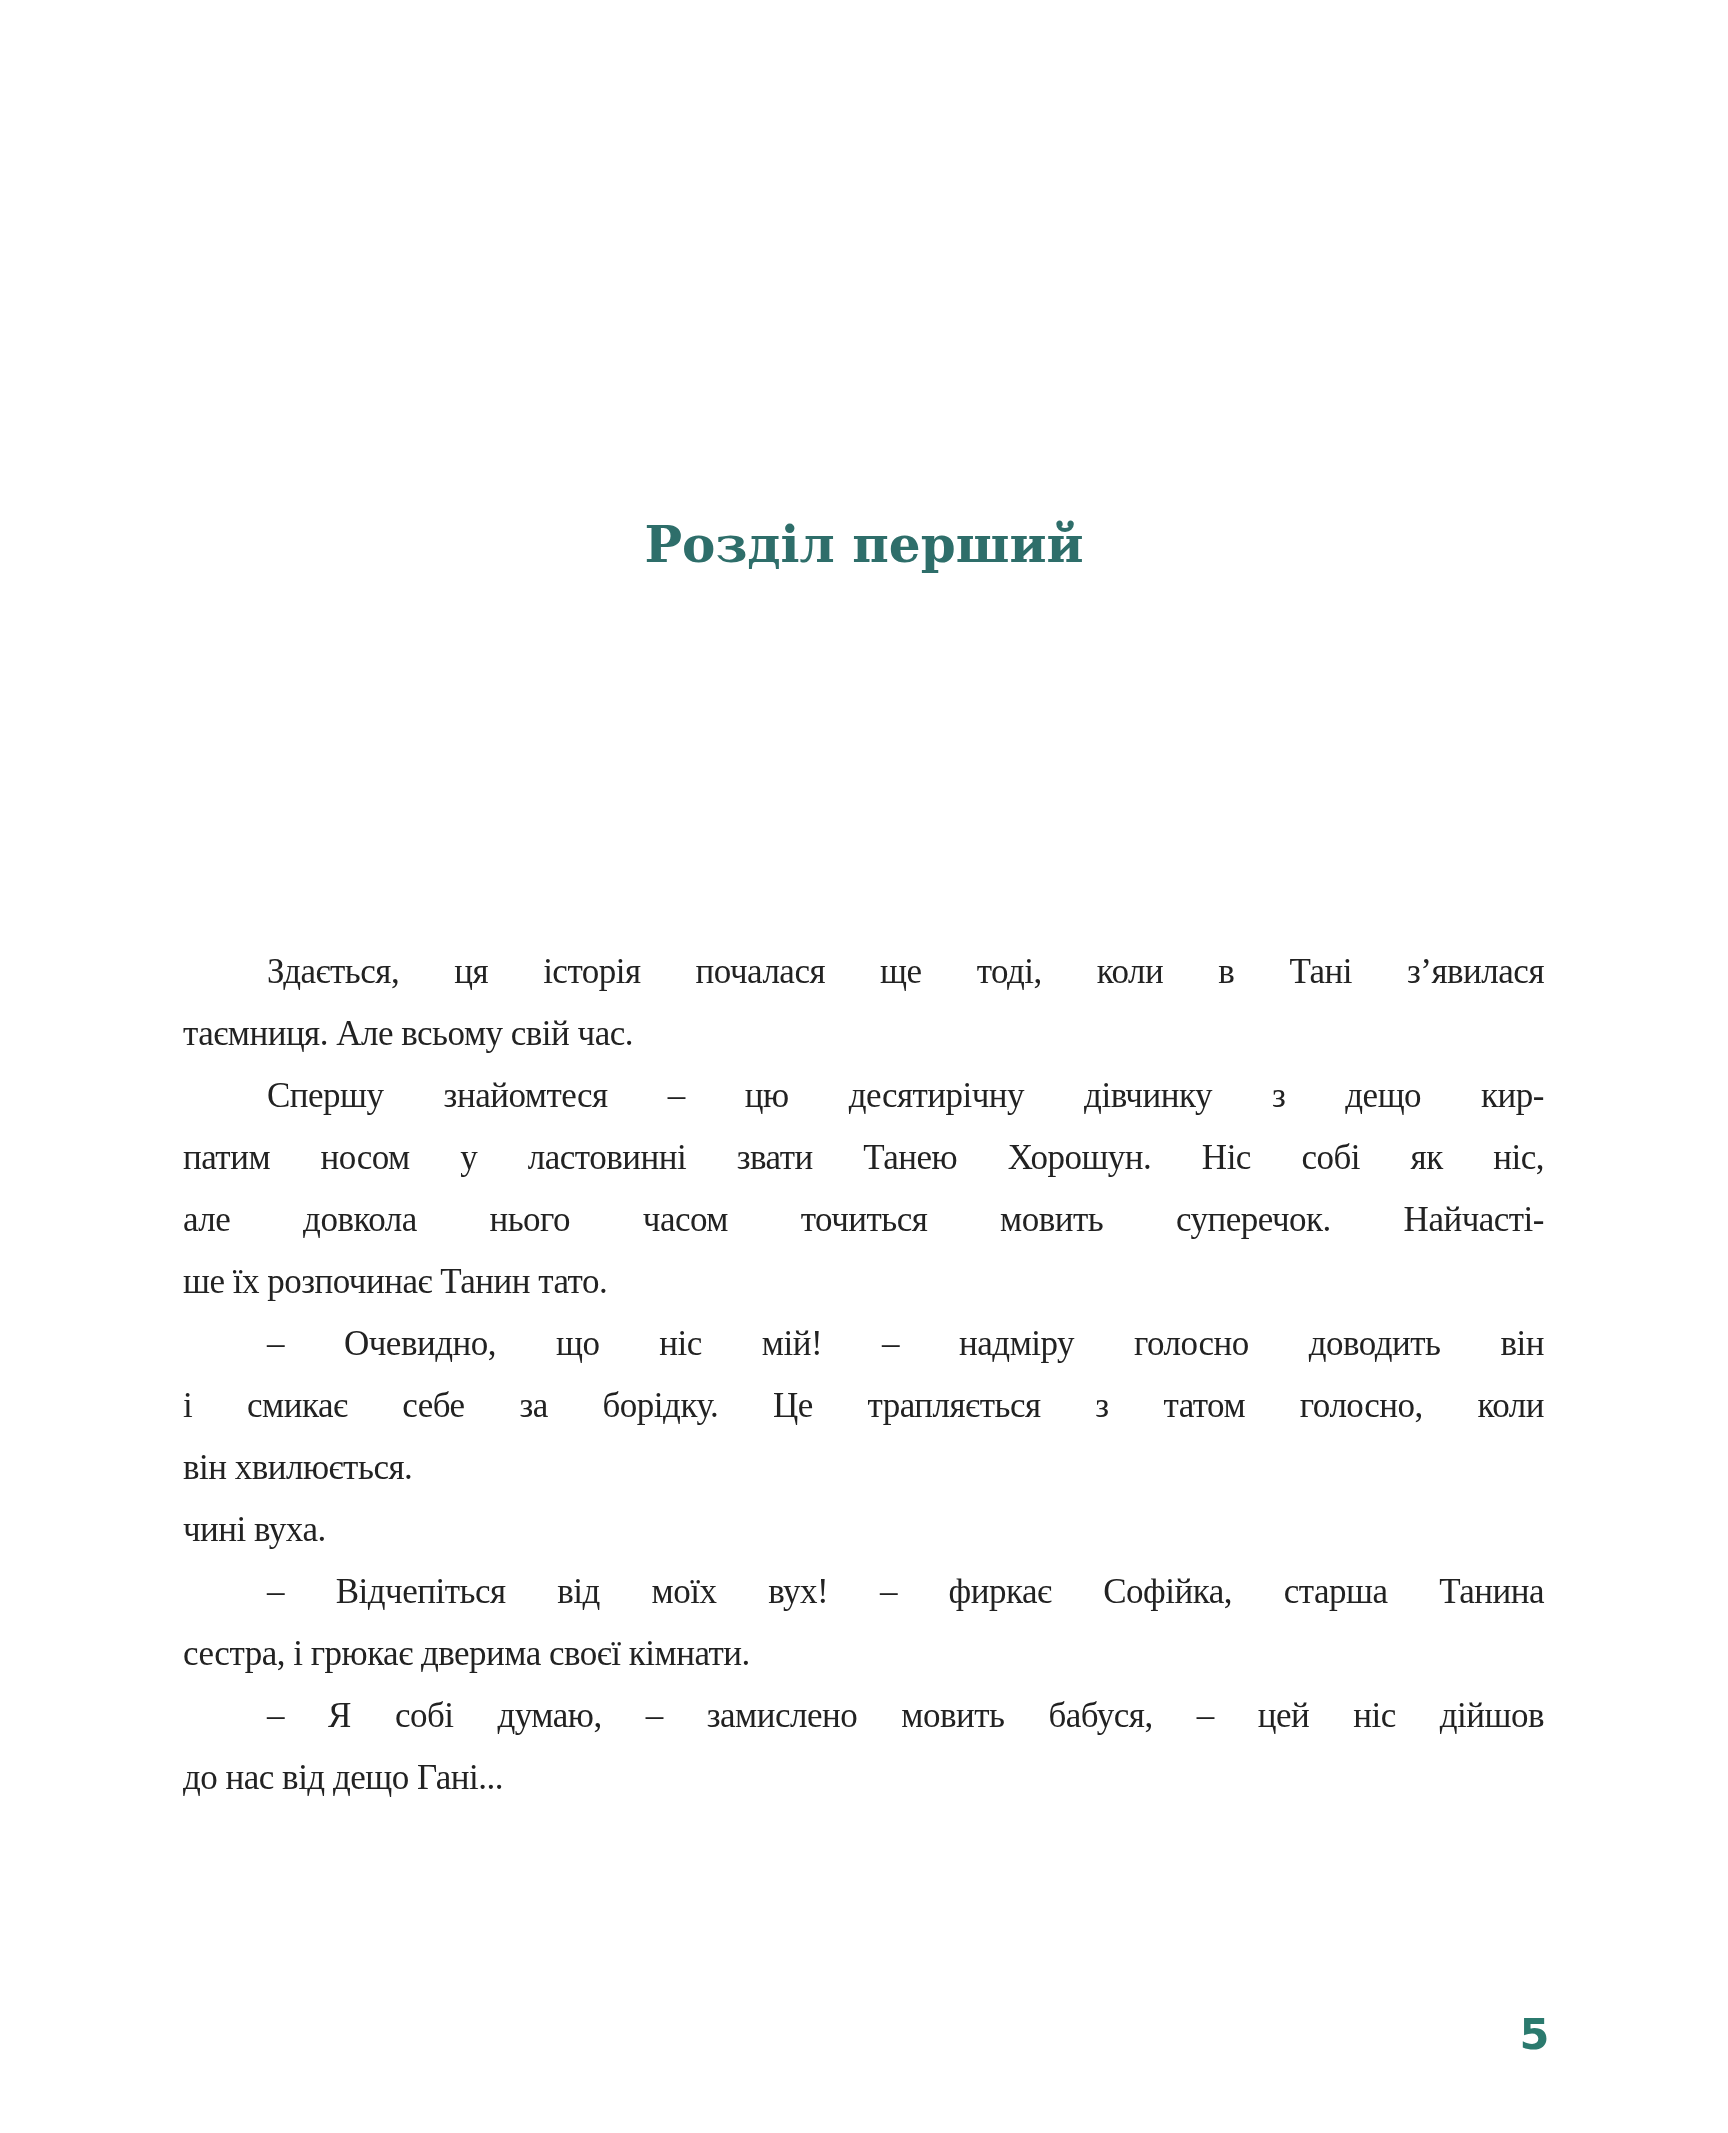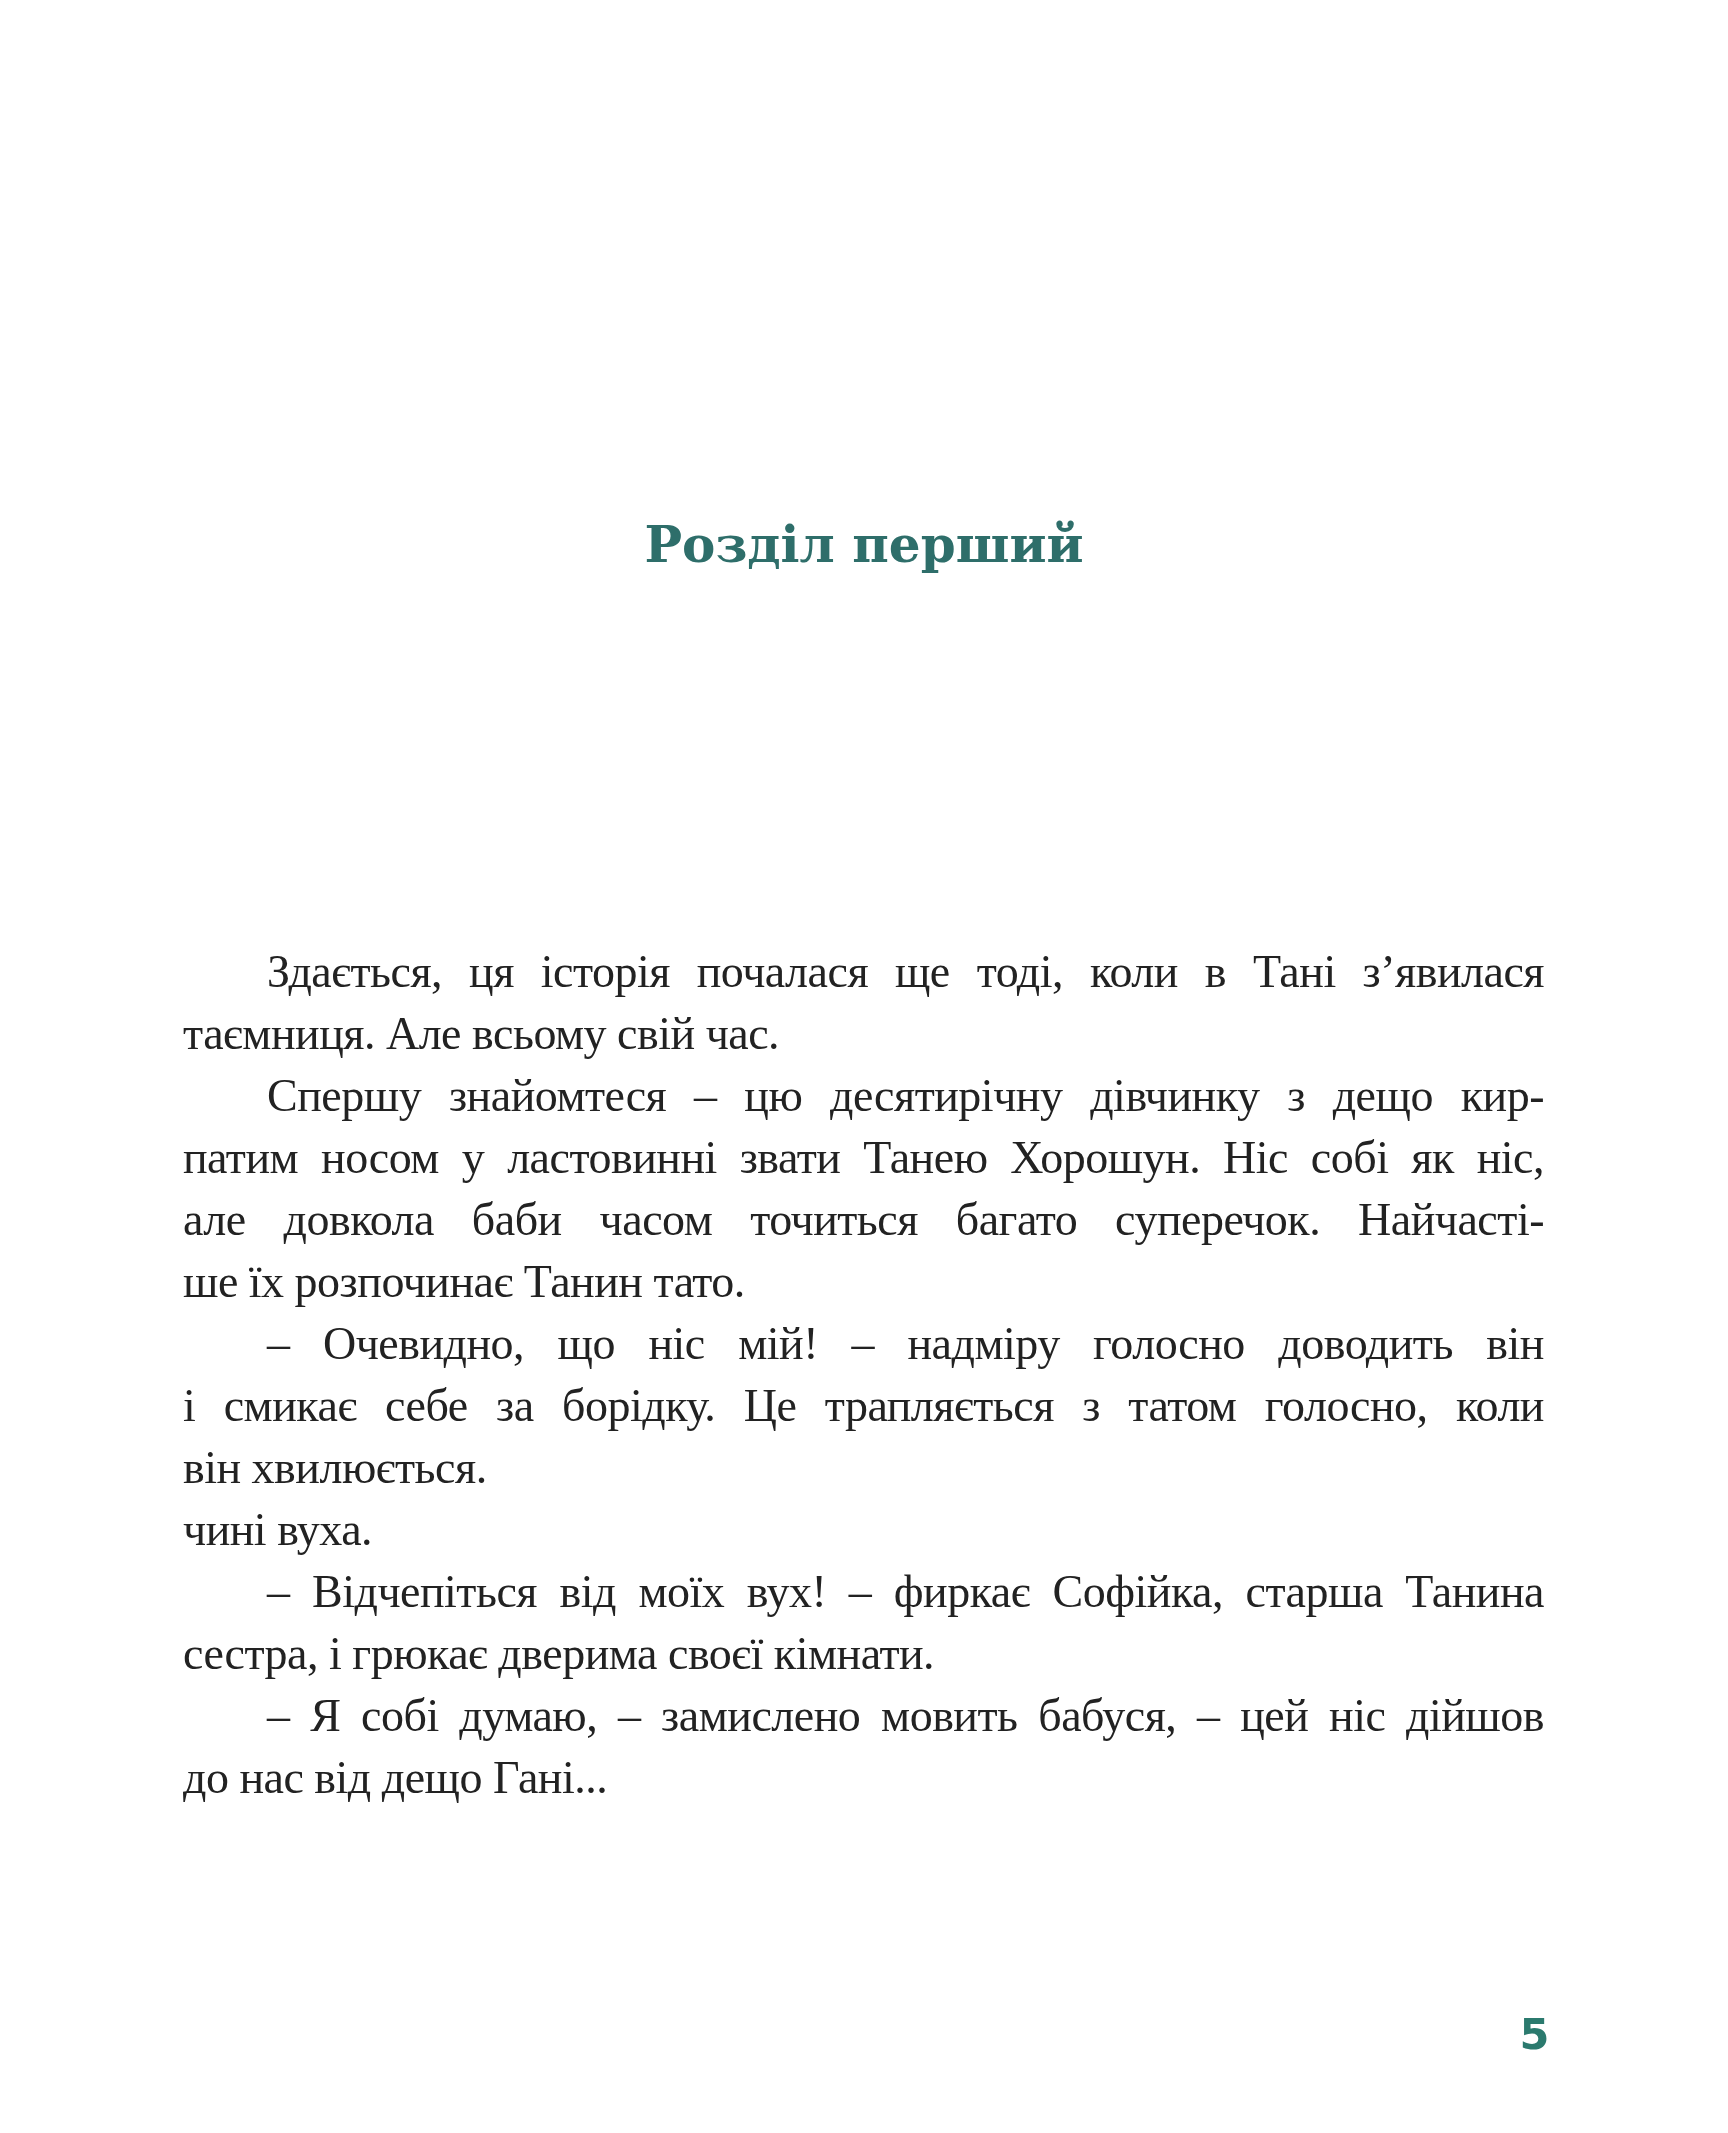--- a/index.html
+++ b/index.html
@@ -12,21 +12,21 @@
   }
   .chapter-title {
     position:absolute; left:0; width:1728px; top:605px;
     text-align:center; font-family:"DejaVu Sans", sans-serif; font-weight:bold;
     font-size:101px; color:#e8a50e; letter-spacing:3.6px;
     transform:scaleY(1.0);
     text-shadow: 0 0 1.8px #f0b93a;
   }
   .body-text {
     position:absolute; left:183px; top:941px; width:1361px;
-    font-family:"Liberation Serif", serif; font-size:46px; color:#222;
+    font-family:"Liberation Serif", serif; font-size:35px; color:#222;
   }
   .line {
     height:62px; line-height:62px; white-space:nowrap;
     text-align:justify; text-align-last:justify; display:block;
     letter-spacing:-0.5px;
   }
   .line.indent { padding-left:84px; }
   .line.last { text-align:left; text-align-last:left; }
   .page-number {
     position:absolute; left:1512px; top:2009px; width:45px; text-align:center;
@@ -37,21 +37,21 @@
 <body>
 
 <div class="page">
   <div class="chapter-label">Розділ перший</div>
 
   <div class="body-text">
     <span class="line indent">Здається, ця історія почалася ще тоді, коли в Тані з’явилася</span>
     <span class="line last">таємниця. Але всьому свій час.</span>
     <span class="line indent">Спершу знайомтеся – цю десятирічну дівчинку з дещо кир-</span>
     <span class="line">патим носом у ластовинні звати Танею Хорошун. Ніс собі як ніс,</span>
-    <span class="line">але довкола баби часом точиться багато суперечок. Найчасті-</span>
+    <span class="line">але довкола нього часом точиться мовить суперечок. Найчасті-</span>
     <span class="line last">ше їх розпочинає Танин тато.</span>
     <span class="line indent">– Очевидно, що ніс мій! – надміру голосно доводить він</span>
     <span class="line">і смикає себе за борідку. Це трапляється з татом голосно, коли</span>
     <span class="line last">він хвилюється.</span>
     <span class="line last">чині вуха.</span>
     <span class="line indent">– Відчепіться від моїх вух! – фиркає Софійка, старша Танина</span>
     <span class="line last">сестра, і грюкає дверима своєї кімнати.</span>
     <span class="line indent">– Я собі думаю, – замислено мовить бабуся, – цей ніс дійшов</span>
     <span class="line last">до нас від дещо Гані...</span>
   </div>

